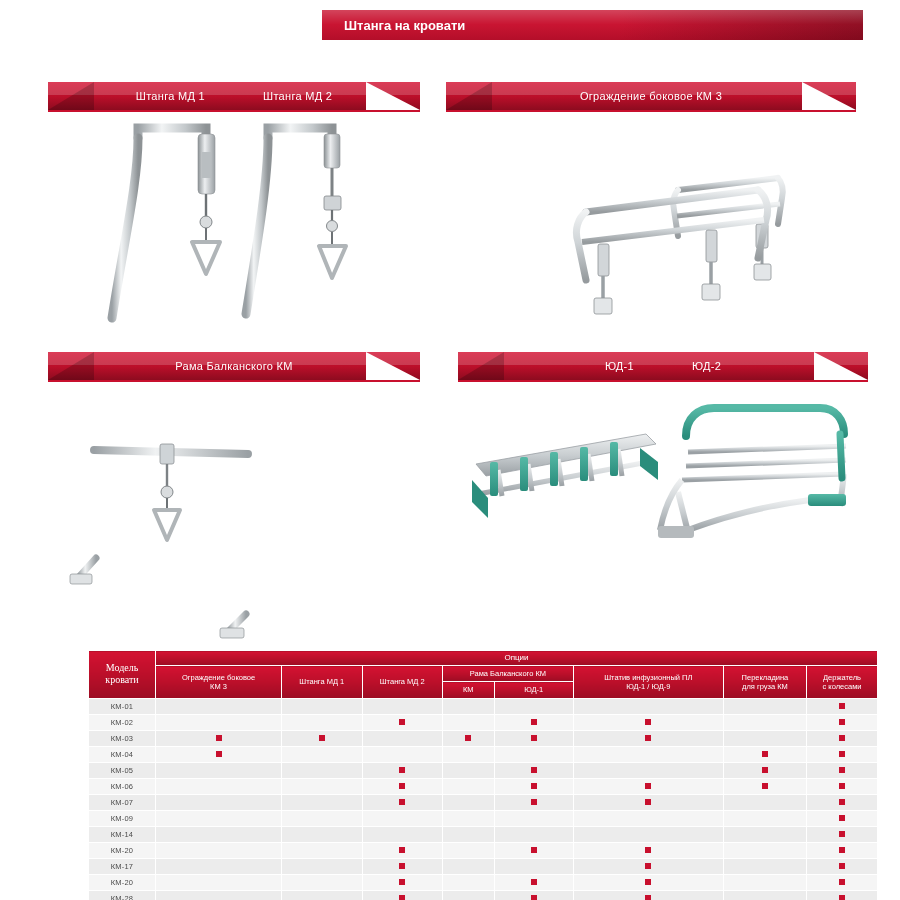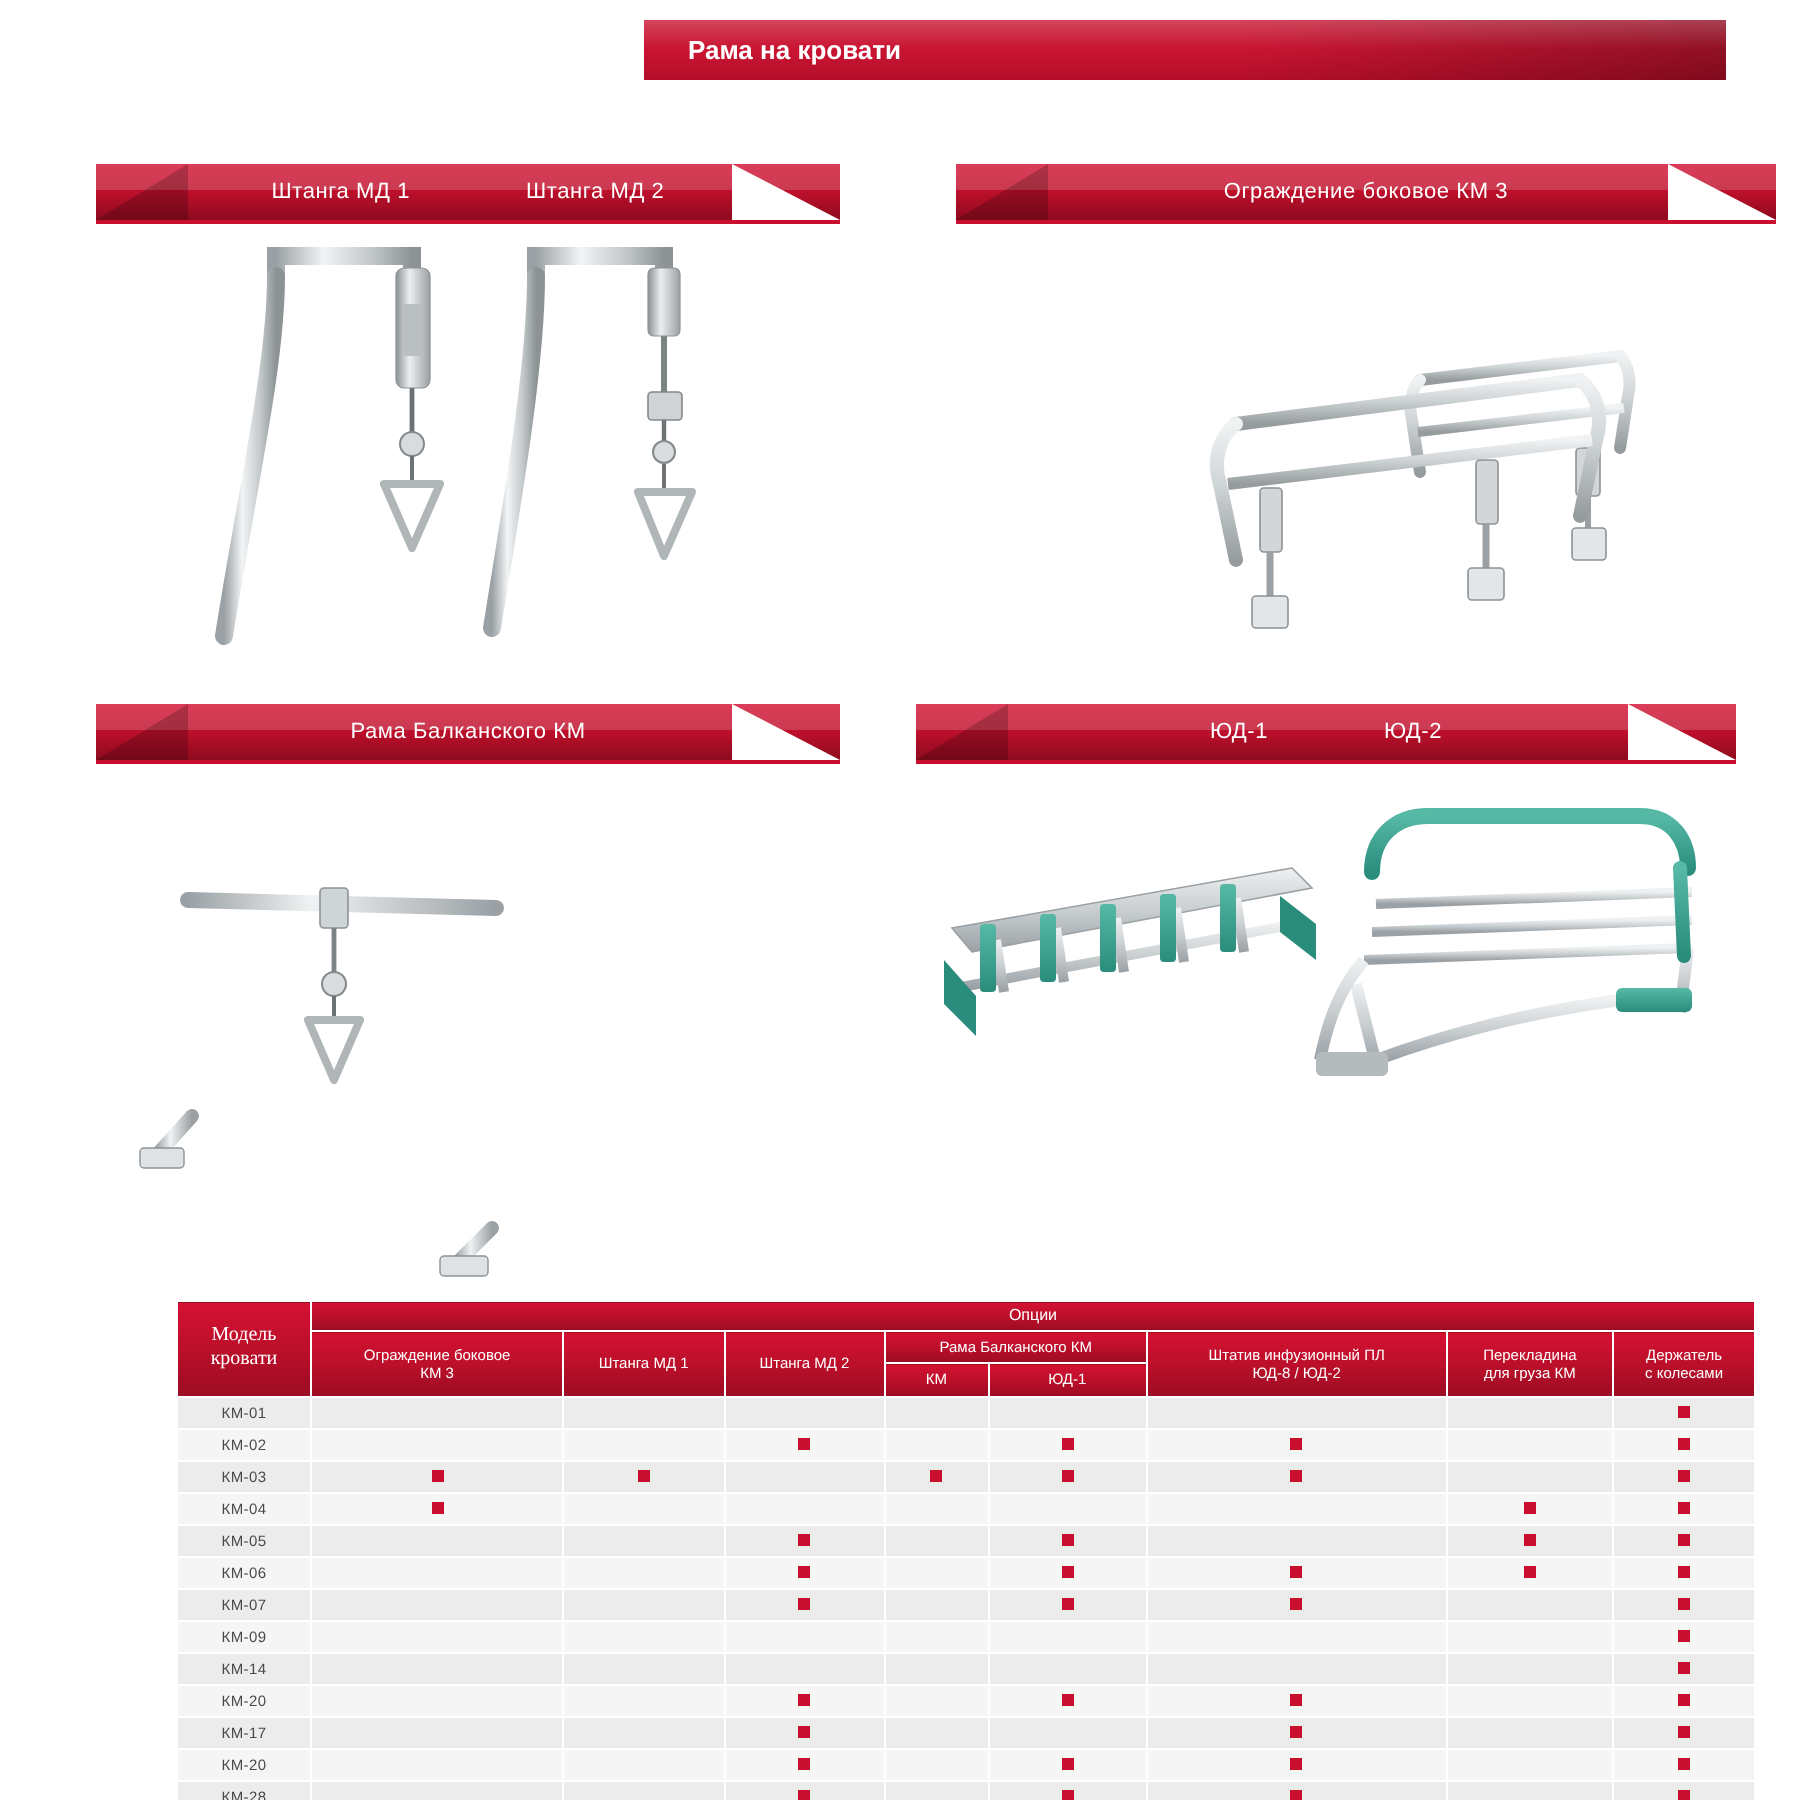--- a/index.html
+++ b/index.html
@@ -176,21 +176,21 @@
     width: 6px;
     height: 6px;
     background: #c8102e;
   }
 </style>
 </head>
 <body>
 
 <div class="header">
   <div class="header-banner">
-    <div class="header-banner-text">Рама на кровати</div>
+    <div class="header-banner-text">Штанга на кровати</div>
   </div>
 </div>
 
 <div class="panel" style="left:48px; top:82px; width:372px;">
   <div class="banner">
     <div class="gloss"></div>
     <div class="wedge-dark"></div>
     <div class="wedge"></div>
     <div class="banner-labels">
       <span class="banner-label">Штанга МД 1</span>
@@ -234,21 +234,21 @@
         <rect x="100" y="74" width="17" height="14" rx="2" fill="#cfd3d6" stroke="#83888b" stroke-width="0.8"></rect>
         <path d="M108,88 L108,100" stroke="#6d7275" stroke-width="2.2"></path>
         <circle cx="108" cy="104" r="5.5" fill="#d9dcde" stroke="#83888b" stroke-width="1"></circle>
         <path d="M108,110 L108,122" stroke="#6d7275" stroke-width="2"></path>
         <path d="M95,124 L122,124 L108,156 Z" fill="none" stroke="#b0b5b8" stroke-width="4" stroke-linejoin="round"></path>
       </g>
     </svg>
   </div>
 </div>
 
-<div class="panel" style="left:478px; top:82px; width:410px;text-align:right;">
+<div class="panel" style="left:446px; top:82px; width:410px;text-align:right;">
   <div class="banner">
     <div class="gloss"></div>
     <div class="wedge-dark"></div>
     <div class="wedge"></div>
     <div class="banner-labels">
       <span class="banner-label">Ограждение боковое КМ 3</span>
     </div>
   </div>
   <div class="banner-rule"></div>
 
@@ -405,21 +405,21 @@
       <tr>
         <th rowspan="2">
           <div>Ограждение боковое</div>
           <div>КМ 3</div>
         </th>
         <th rowspan="2">Штанга МД 1</th>
         <th rowspan="2">Штанга МД 2</th>
         <th colspan="2">Рама Балканского КМ</th>
         <th rowspan="2">
           <div>Штатив инфузионный ПЛ</div>
-          <div>ЮД-8 / ЮД-2</div>
+          <div>ЮД-1 / ЮД-9</div>
         </th>
         <th rowspan="2">
           <div>Перекладина</div>
           <div>для груза КМ</div>
         </th>
         <th rowspan="2">
           <div>Держатель</div>
           <div>с колесами</div>
         </th>
       </tr>

